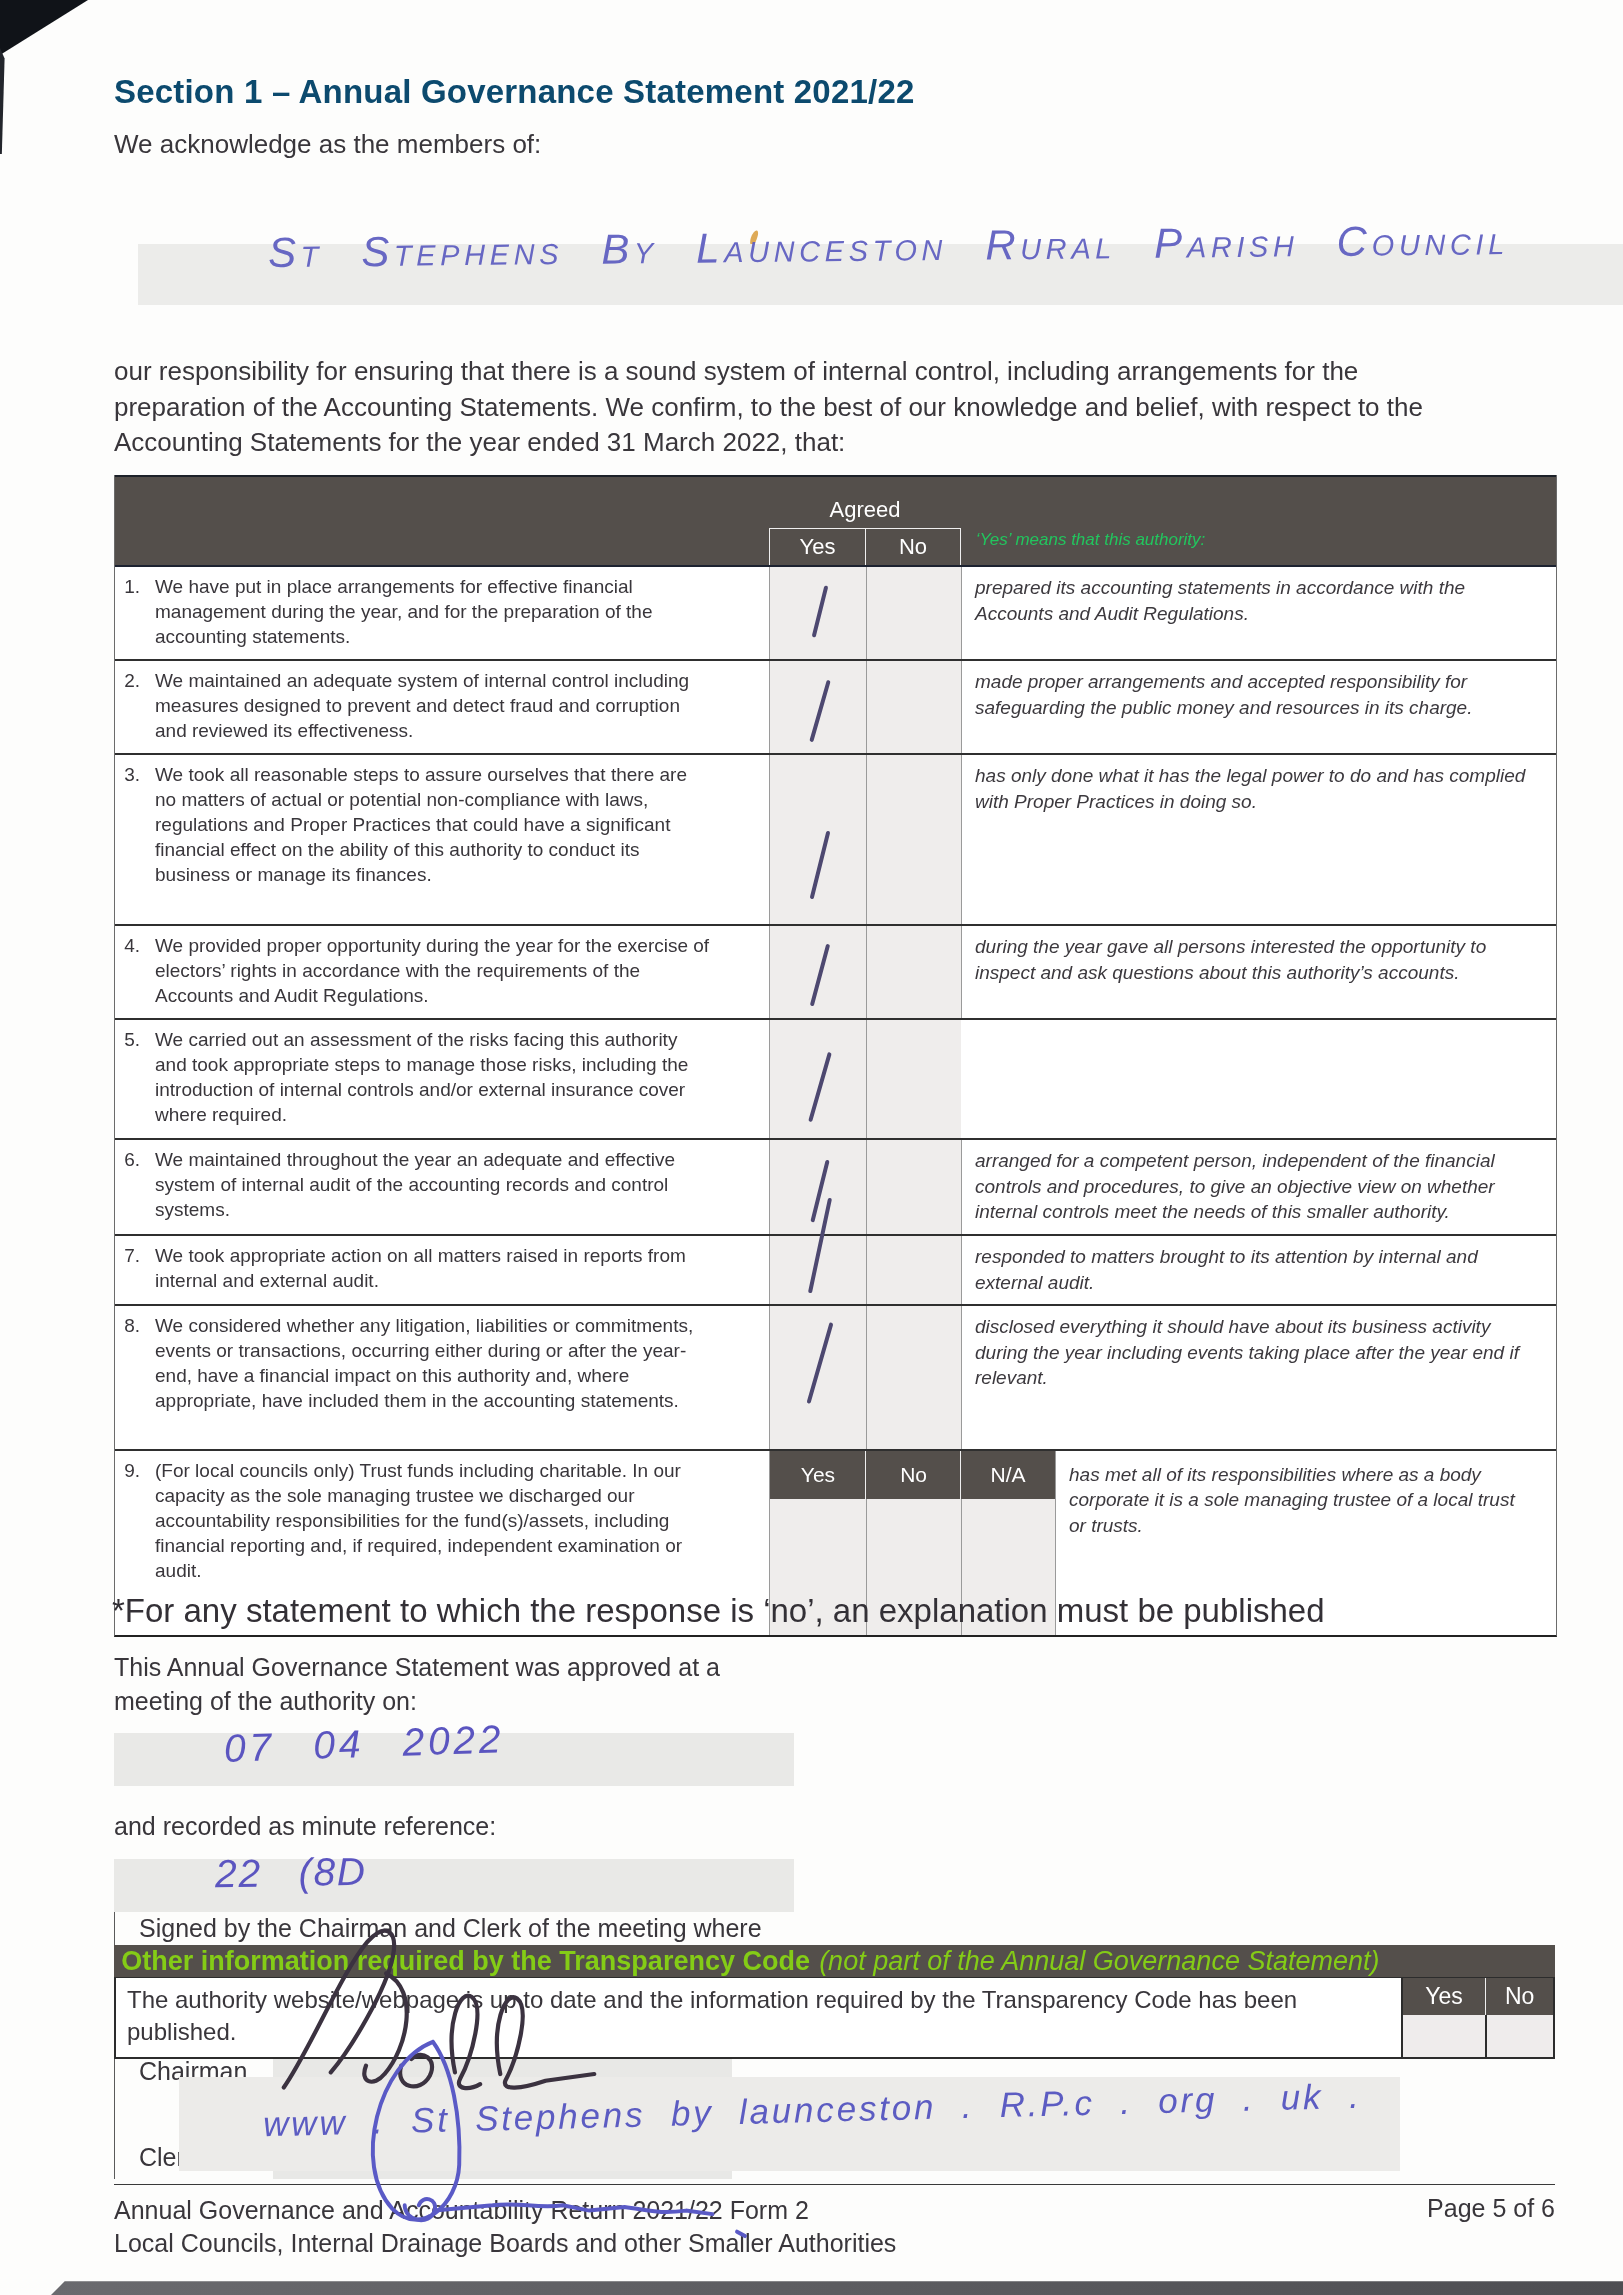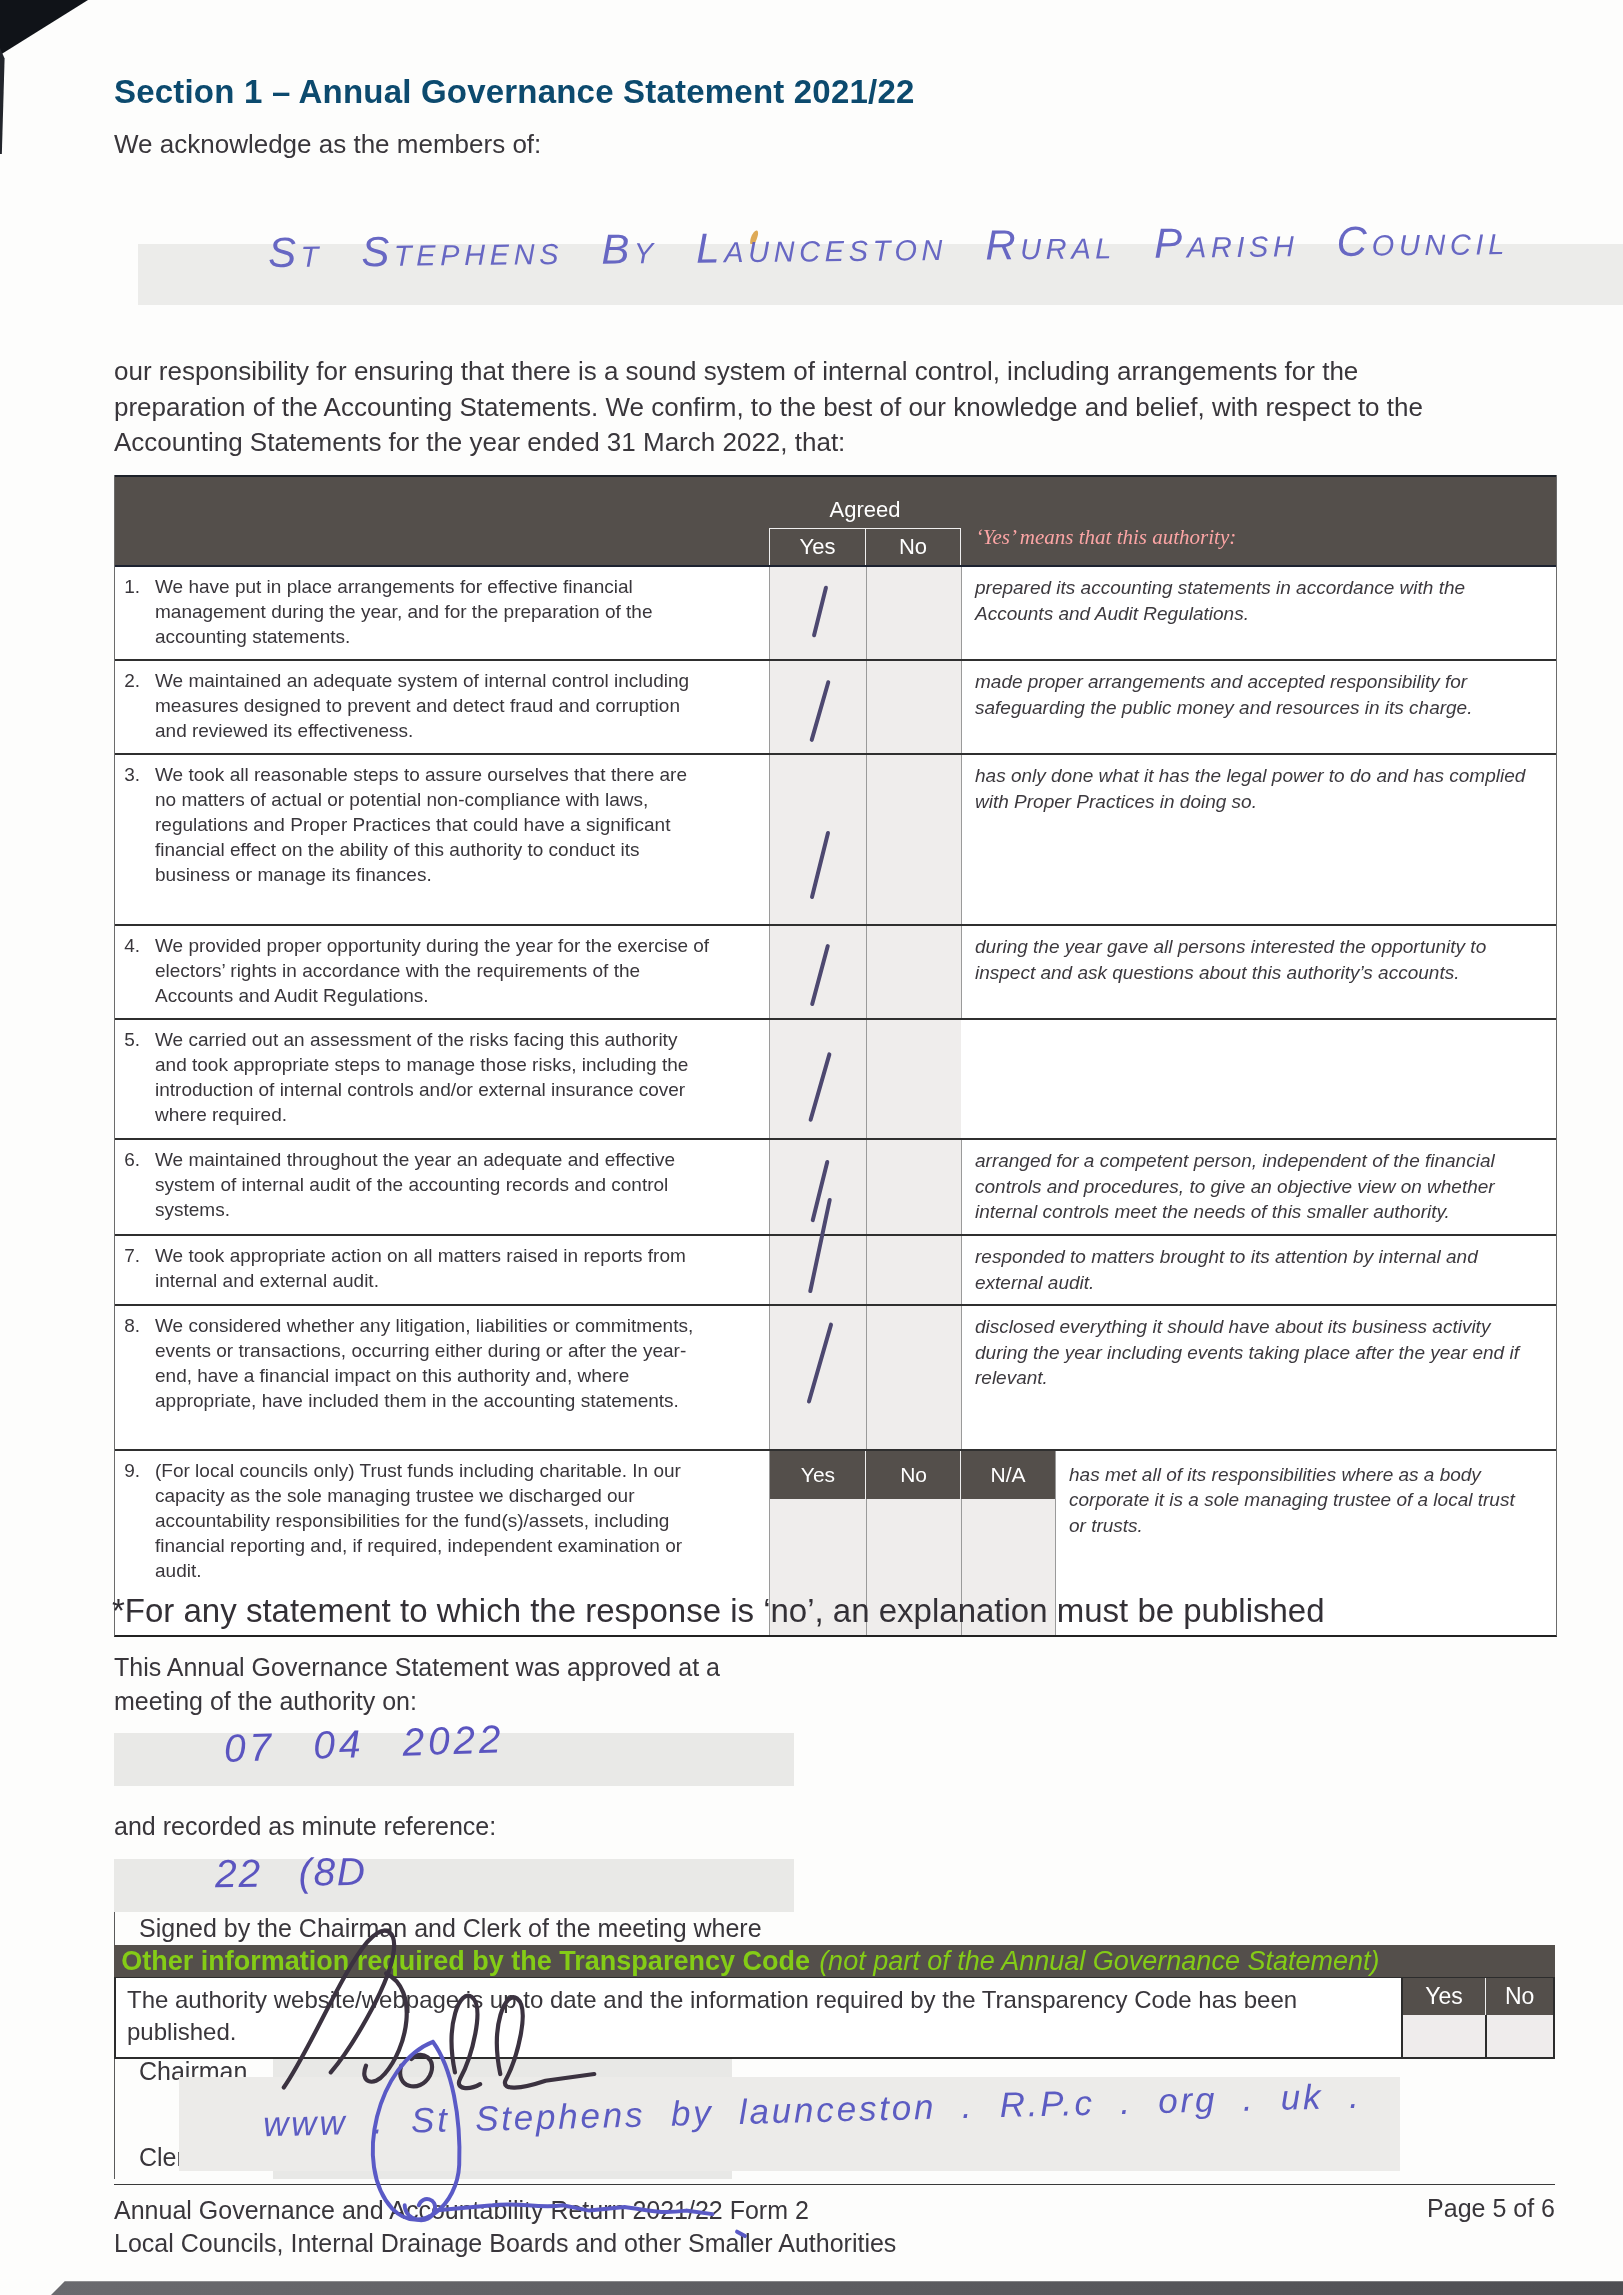--- a/index.html
+++ b/index.html
@@ -33,21 +33,21 @@
   
   .agree-table{position:absolute;left:114px;top:475px;width:1441px;
     border-left:1.8px solid #6b6b6b;border-right:1.8px solid #6b6b6b;border-bottom:2.8px solid #222;}
   .thead{display:grid;grid-template-columns:654px 192px 1fr;height:88px;background:#544f4b;
     border-top:2.8px solid #1d2129;border-bottom:2.8px solid #1c2230;color:#fff;}
   .h-agreed{display:flex;flex-direction:column;align-items:stretch;}
   .agreed-label{text-align:center;font-size:22px;padding-top:20px;height:31px;}
   .yesno-box{flex:1;display:grid;grid-template-columns:1fr 1fr;border:1.8px solid #efefef;border-bottom:none;}
   .yesno-box div{display:flex;align-items:center;justify-content:center;font-size:22px;}
   .yesno-box div + div{border-left:1.8px solid #efefef;}
-  .h-meaning{font-style:italic;font-size:21px;display:flex;align-items:flex-end;padding:0 0 14.7px 14.7px;color:#fca5a5;font-family:Liberation Serif, serif;}
+  .h-meaning{font-style:italic;font-size:17px;display:flex;align-items:flex-end;padding:0 0 14.7px 14.7px;color:#22c55e;}
   .trow{display:grid;grid-template-columns:654px 97px 95px 1fr;border-top:2.8px solid #2f2f2f;position:relative;background:#fff;}
   .trow:first-of-type{border-top:none;}
   .cell{box-sizing:border-box;}
   .stmt{padding:8.3px 59px 8.3px 40px;font-size:19px;line-height:1.31;position:relative;}
   .num{position:absolute;left:9.2px;top:8.3px;}
   .ycol,.ncol{background:#efedec;border-left:1.8px solid #9a9a9a;position:relative;}
   .meaning{border-left:1.8px solid #9a9a9a;font-style:italic;font-size:19px;line-height:1.33;
     padding:8.3px 27.5px 8.3px 13px;color:#3c393e;}
   .tick{position:absolute;width:3.7px;border-radius:2.8px;background:#4d4870;left:50%;
     height:57px;top:calc(50% - 28.5px);transform:rotate(15deg);}

